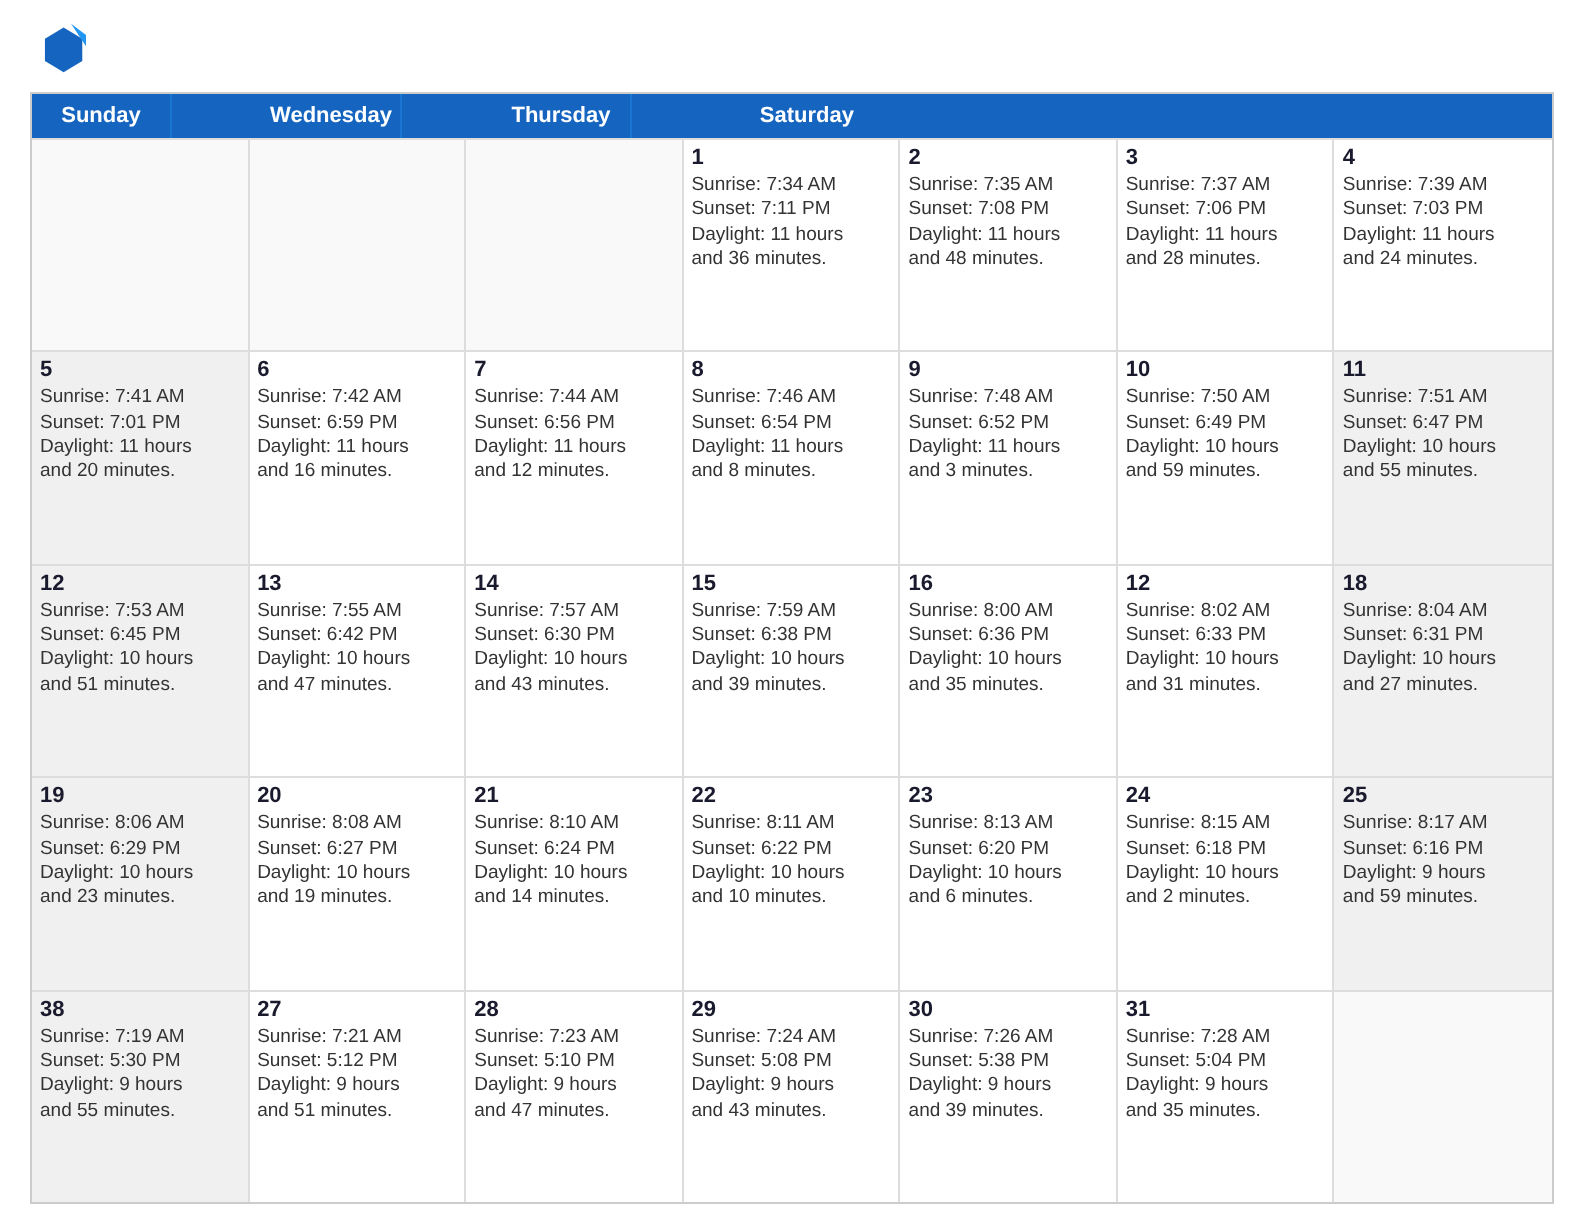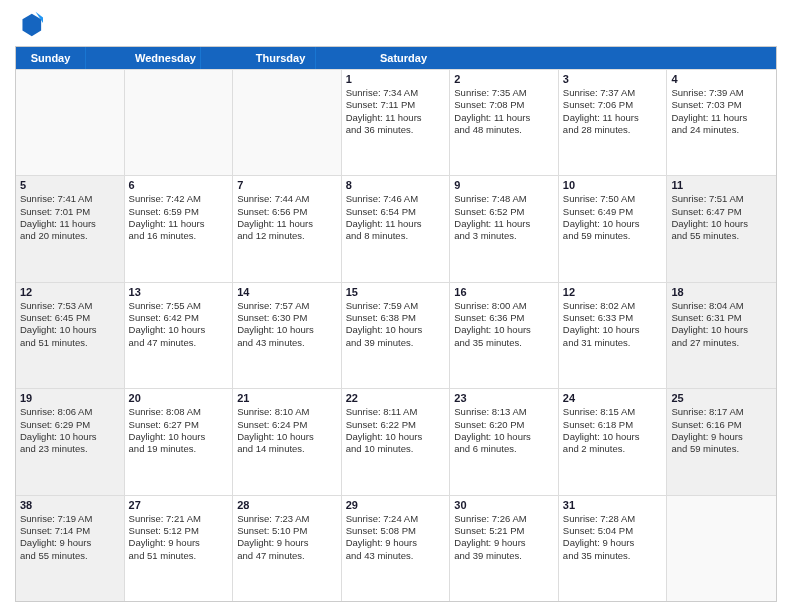--- a/index.html
+++ b/index.html
@@ -309,21 +309,21 @@
             <div class="cell-text">Sunrise: 8:17 AM</div>
             <div class="cell-text">Sunset: 6:16 PM</div>
             <div class="cell-text">Daylight: 9 hours</div>
             <div class="cell-text">and 59 minutes.</div>
           </div>
         </div>
         <div class="cal-row">
           <div class="cal-cell shaded">
             <div class="day-num">38</div>
             <div class="cell-text">Sunrise: 7:19 AM</div>
-            <div class="cell-text">Sunset: 7:14 PM</div>
+            <div class="cell-text">Sunset: 5:30 PM</div>
             <div class="cell-text">Daylight: 9 hours</div>
             <div class="cell-text">and 55 minutes.</div>
           </div>
           <div class="cal-cell">
             <div class="day-num">27</div>
             <div class="cell-text">Sunrise: 7:21 AM</div>
             <div class="cell-text">Sunset: 5:12 PM</div>
             <div class="cell-text">Daylight: 9 hours</div>
             <div class="cell-text">and 51 minutes.</div>
           </div>
@@ -337,21 +337,21 @@
           <div class="cal-cell">
             <div class="day-num">29</div>
             <div class="cell-text">Sunrise: 7:24 AM</div>
             <div class="cell-text">Sunset: 5:08 PM</div>
             <div class="cell-text">Daylight: 9 hours</div>
             <div class="cell-text">and 43 minutes.</div>
           </div>
           <div class="cal-cell">
             <div class="day-num">30</div>
             <div class="cell-text">Sunrise: 7:26 AM</div>
-            <div class="cell-text">Sunset: 5:21 PM</div>
+            <div class="cell-text">Sunset: 5:38 PM</div>
             <div class="cell-text">Daylight: 9 hours</div>
             <div class="cell-text">and 39 minutes.</div>
           </div>
           <div class="cal-cell">
             <div class="day-num">31</div>
             <div class="cell-text">Sunrise: 7:28 AM</div>
             <div class="cell-text">Sunset: 5:04 PM</div>
             <div class="cell-text">Daylight: 9 hours</div>
             <div class="cell-text">and 35 minutes.</div>
           </div>

